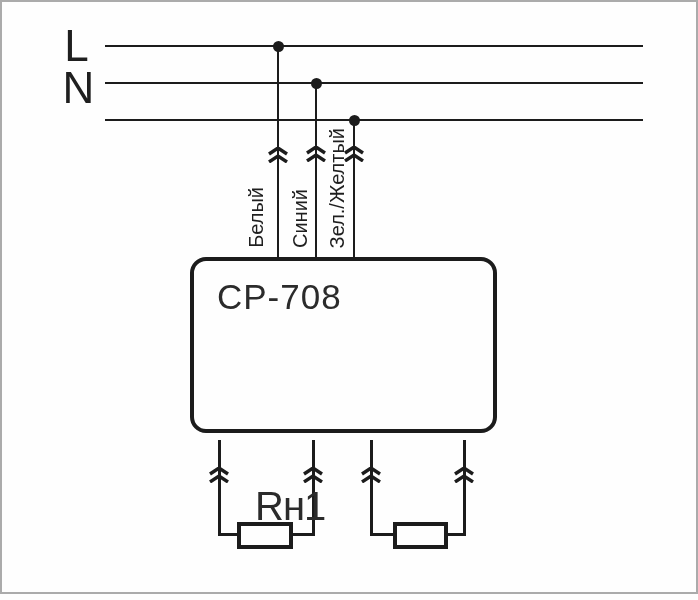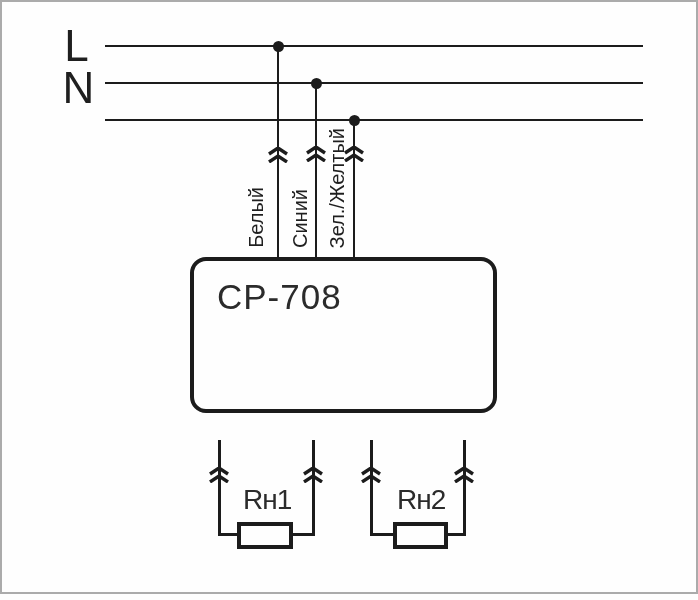--- a/index.html
+++ b/index.html
@@ -30,37 +30,37 @@
   }
   .wire-color-label {
     position:absolute;
     writing-mode: vertical-rl;
     transform: rotate(180deg);
     font-size:20px; line-height:22px;
     white-space:nowrap; color:#1f1f1f;
   }
   .device-box {
     position:absolute; left:190px; top:257px;
-    width:307px; height:156px;
+    width:307px; height:176px;
     border:4px solid #1c1c1c; border-radius:16px;
     background:#fefefe;
     box-sizing:border-box;
   }
   .device-model {
     position:absolute; left:23px; top:18px;
     font-size:35px; line-height:1; letter-spacing:1px; color:#2b2b2b;
   }
   .resistor {
     position:absolute; top:522px; height:27px;
     border:4px solid #1c1c1c; background:#fefefe;
     box-sizing:border-box;
   }
   .load-label {
     position:absolute; top:486px;
-    font-size:28px; line-height:1; letter-spacing:-1px; color:#2b2b2b;
+    font-size:40px; line-height:1; letter-spacing:-1px; color:#2b2b2b;margin-left:12px;
   }
   .chev { position:absolute; }
 </style>
 </head>
 <body>
 
 <div class="canvas">
 
   <div class="frame"></div>
 
@@ -120,18 +120,17 @@
   <svg class="chev" style="left:453px; top:467px;" width="22" height="16" viewBox="0 0 22 16">
     <path d="M2 7 L11 1 L20 7" fill="none" stroke="#1c1c1c" stroke-width="3.4"></path>
     <path d="M2 15 L11 9 L20 15" fill="none" stroke="#1c1c1c" stroke-width="3.4"></path>
   </svg>
 
   <div class="load-label" style="left:243px;">Rн1</div>
   <div class="hstub" style="left:218px; top:533px; width:22px;"></div>
   <div class="resistor" style="left:237px; width:56px;"></div>
   <div class="hstub" style="left:290px; top:533px; width:25px;"></div>
 
-  <div class="load-label" style="left:397px;">Rн2</div>
   <div class="hstub" style="left:370px; top:533px; width:26px;"></div>
   <div class="resistor" style="left:393px; width:55px;"></div>
   <div class="hstub" style="left:444px; top:533px; width:22px;"></div>
 
 </div>
 
 </body></html>

